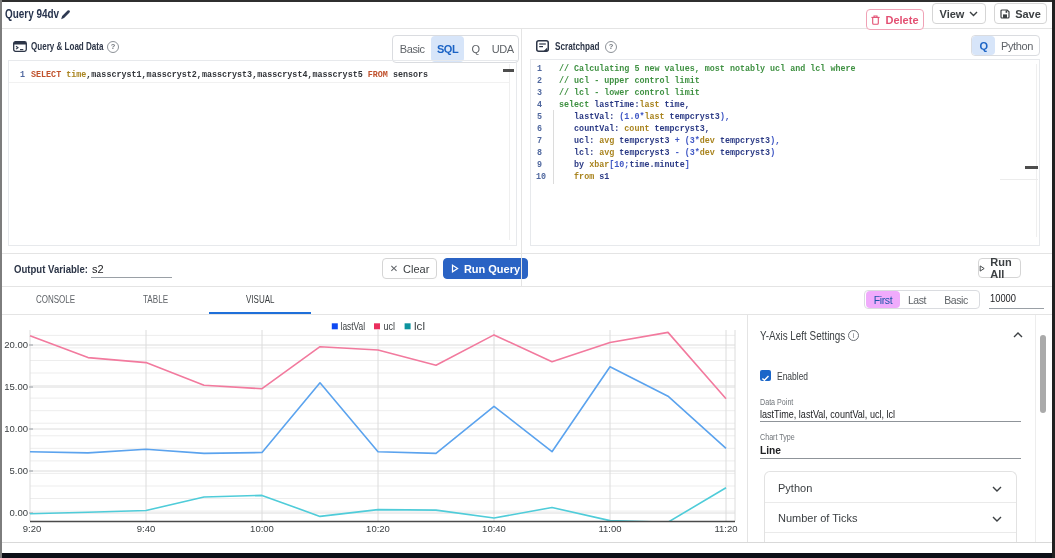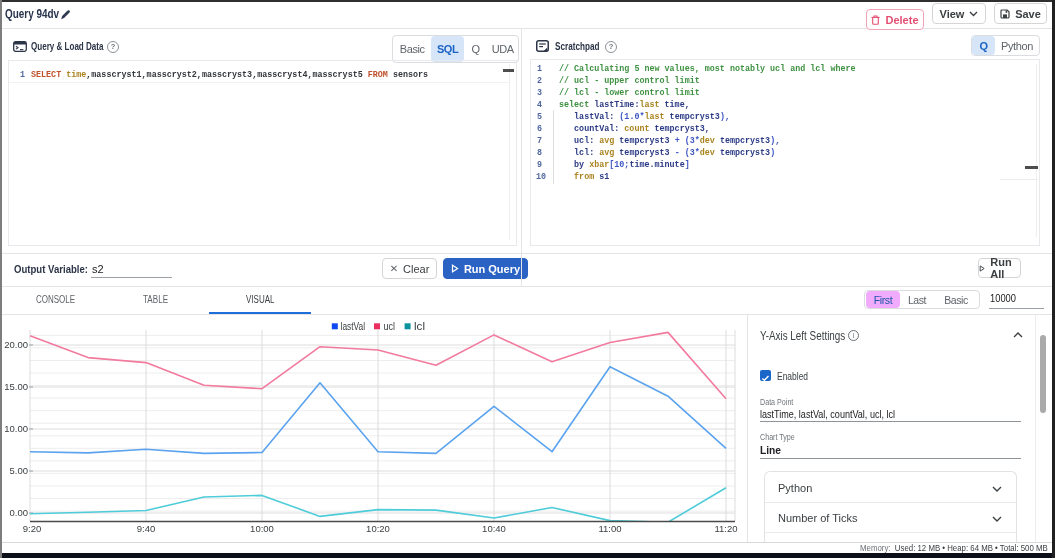--- a/index.html
+++ b/index.html
@@ -264,19 +264,18 @@
 <div class="abs" style="left:778px;top:512px;font-size:11px;font-weight:500;color:#3c4043;">Number of Ticks</div>
 <svg class="abs" style="left:992px;top:516px;" width="10" height="6" viewBox="0 0 10 6">
       <polyline points="1,1 5,5 9,1" fill="none" stroke="#3c4043" stroke-width="1.4"></polyline>
     </svg>
 <div class="hline" style="left:765px;top:532px;width:251px;background:#eaeaea;"></div>
 
 <div class="vline" style="left:1035px;top:315px;height:227px;background:#ededed;"></div>
 <div class="abs" style="left:1040px;top:335px;width:6px;height:78px;background:#aaaaaa;border-radius:3px;"></div>
 
 <div class="hline" style="left:0;top:542px;width:1055px;background:#d9d9d9;"></div>
-<div class="abs" style="left:0;top:543px;width:1048px;font-size:9px;color:#3c4043;font-weight:600;text-align:right;"><span style="display:inline-block;transform:scaleX(0.87);transform-origin:100% 50%;white-space:nowrap;font-weight:500;"><span style="color:#6a6f75;font-weight:400;">Memory:&nbsp;&nbsp;</span>Used: 12 MB • Heap: 64 MB • Total: 500 MB</span></div>
 <div class="abs" style="left:0;top:553px;width:1055px;height:5px;background:#0c0f17;"></div>
 <div class="abs" style="left:0;top:0;width:1055px;height:2px;background:#2f2f2f;"></div>
 <div class="abs" style="left:0;top:0;width:2px;height:558px;background:#7d7d7d;"></div>
 <div class="abs" style="left:1052px;top:0;width:3px;height:558px;background:#212121;"></div>
 
 </div>
 
 </body></html>

